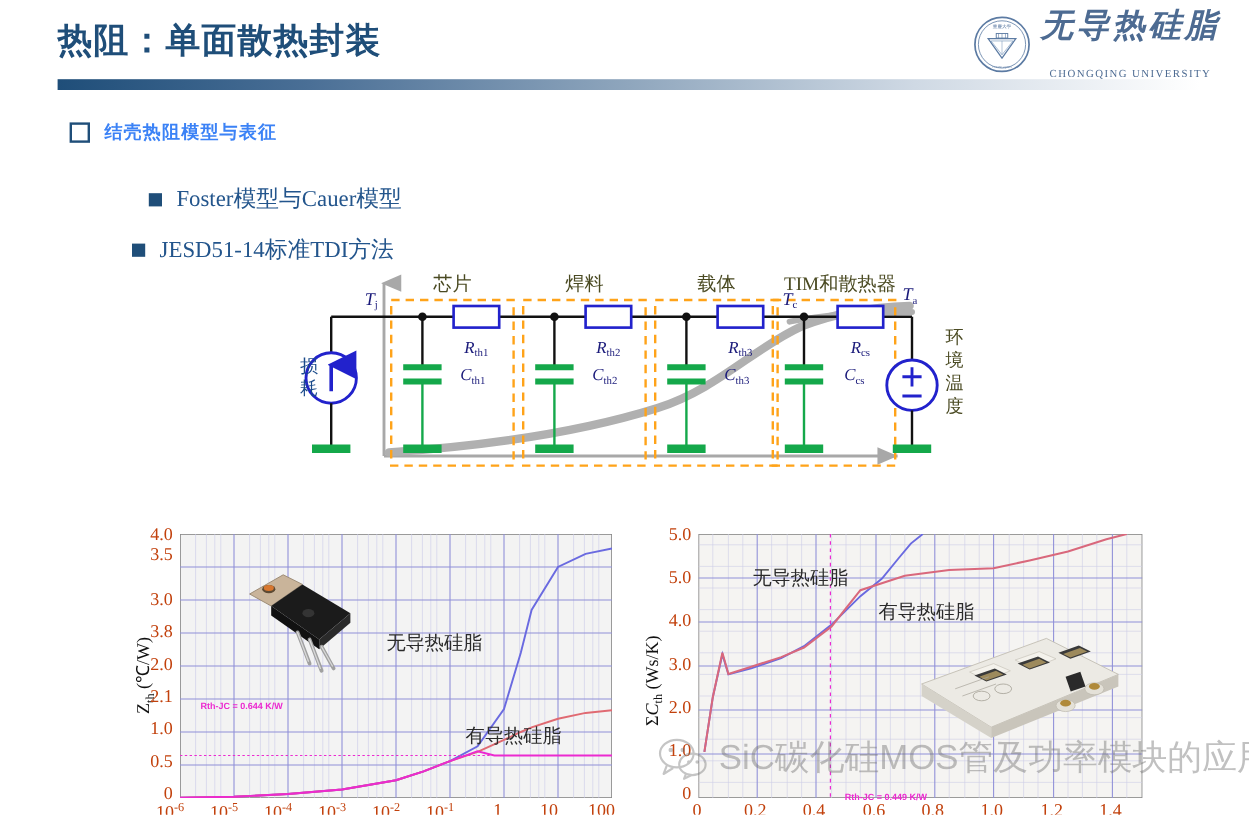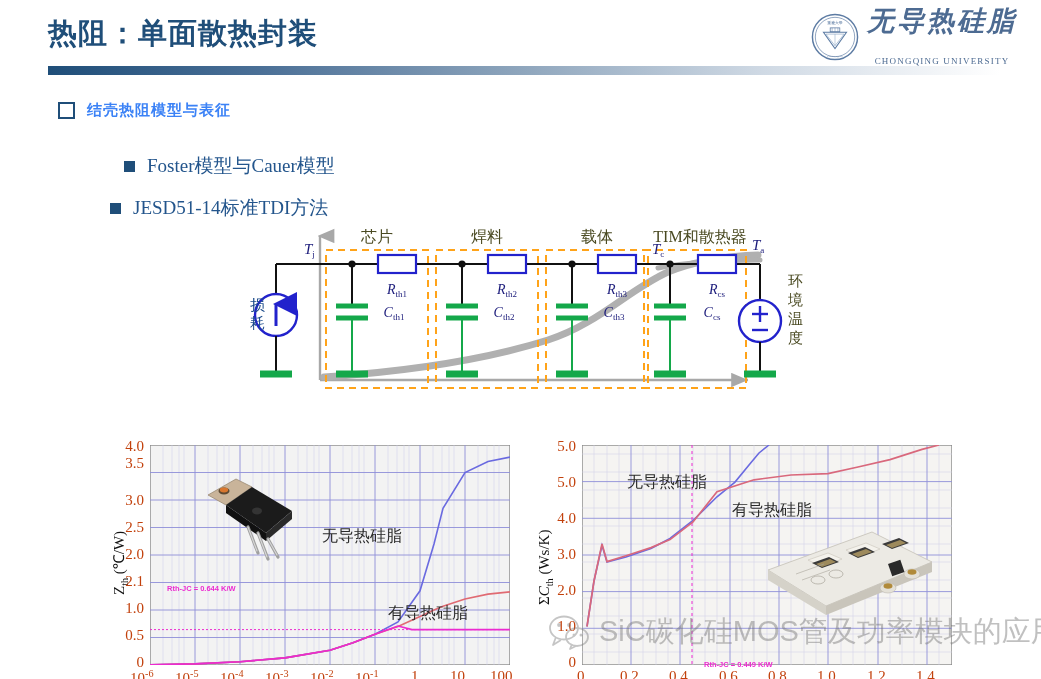--- a/index.html
+++ b/index.html
@@ -300,21 +300,21 @@
 </svg>
 
 <div class="chart-box" id="chart-left">
   <div class="yaxis-label" style="left:8px; top:190px;">
     Z<sub>th</sub> (℃/W)
   </div>
 
   <div class="tick tick-y" style="left:0px;  top:33px; width:44px;">4.0</div>
   <div class="tick tick-y" style="left:0px;  top:50px; width:44px;">3.5</div>
   <div class="tick tick-y" style="left:0px;  top:87px; width:44px;">3.0</div>
-  <div class="tick tick-y" style="left:0px;  top:114px;width:44px;">2.5</div>
+  <div class="tick tick-y" style="left:0px;  top:114px;width:44px;">3.8</div>
   <div class="tick tick-y" style="left:0px;  top:141px;width:44px;">2.0</div>
   <div class="tick tick-y" style="left:0px;  top:168px;width:44px;">2.1</div>
   <div class="tick tick-y" style="left:0px;  top:195px;width:44px;">1.0</div>
   <div class="tick tick-y" style="left:0px;  top:222px;width:44px;">0.5</div>
   <div class="tick tick-y" style="left:0px;  top:249px;width:44px;">0</div>
 
   <svg class="plot-area" style="left:50px; top:40px; width:360px; height:220px; border:none; background:transparent;" viewBox="0 0 360 220" preserveAspectRatio="none">
     <rect x="0" y="0" width="360" height="220" fill="#f3f3f3" stroke="#8a8a8a" stroke-width="1.4"></rect>
 
     <g stroke="#c9c9e8" stroke-width="0.5">

